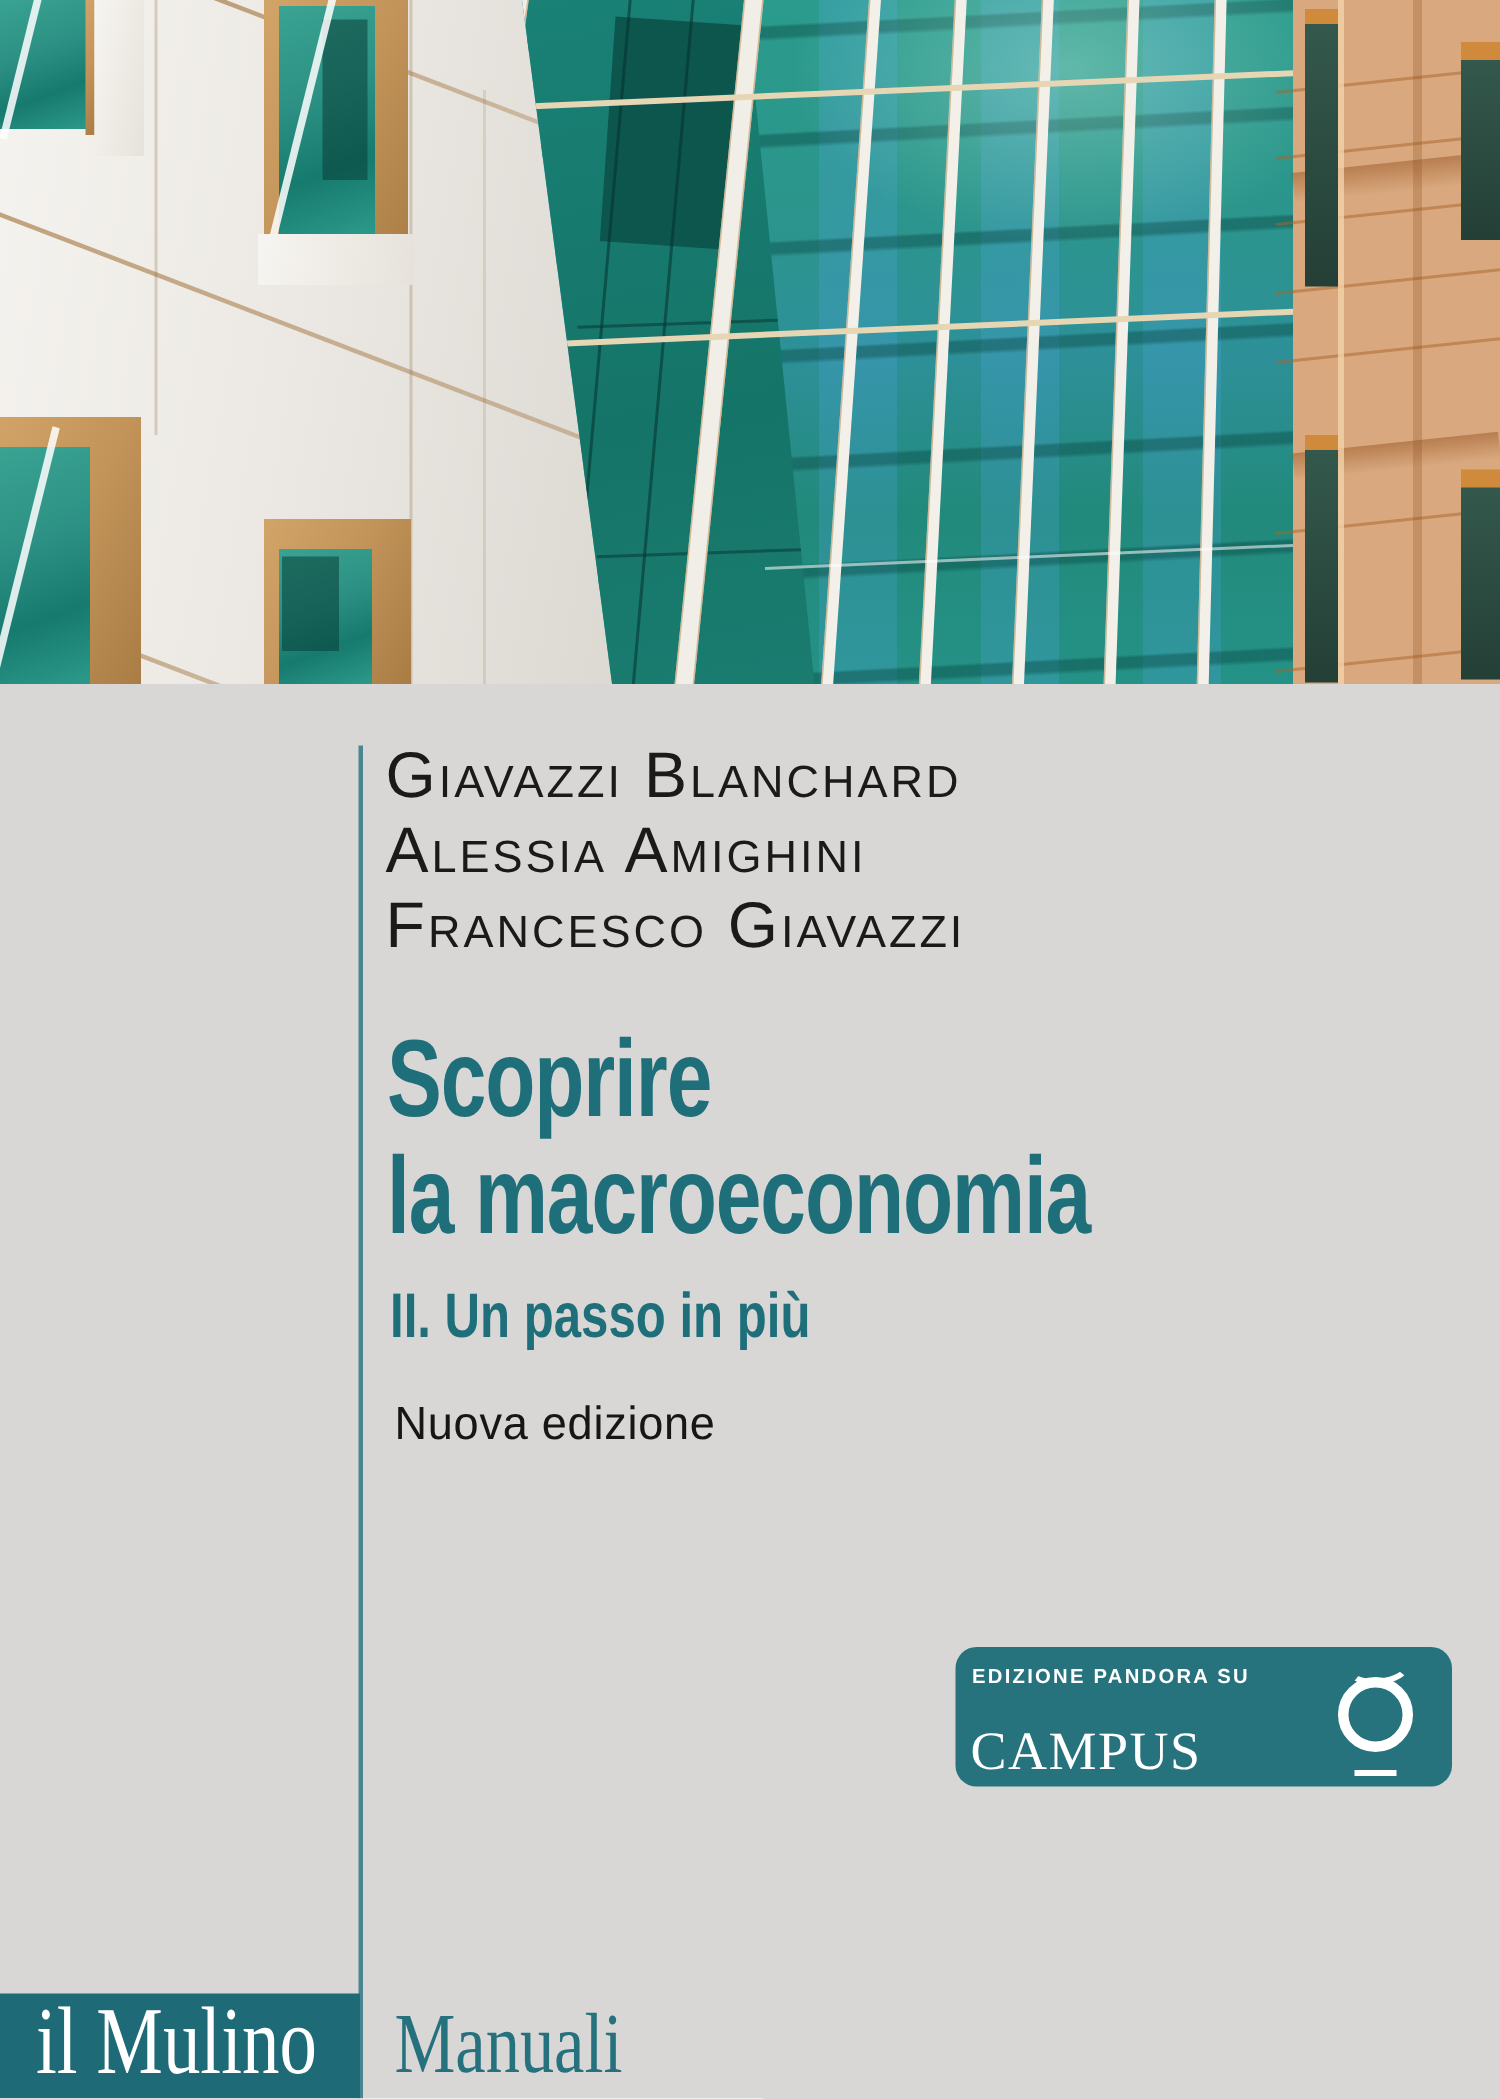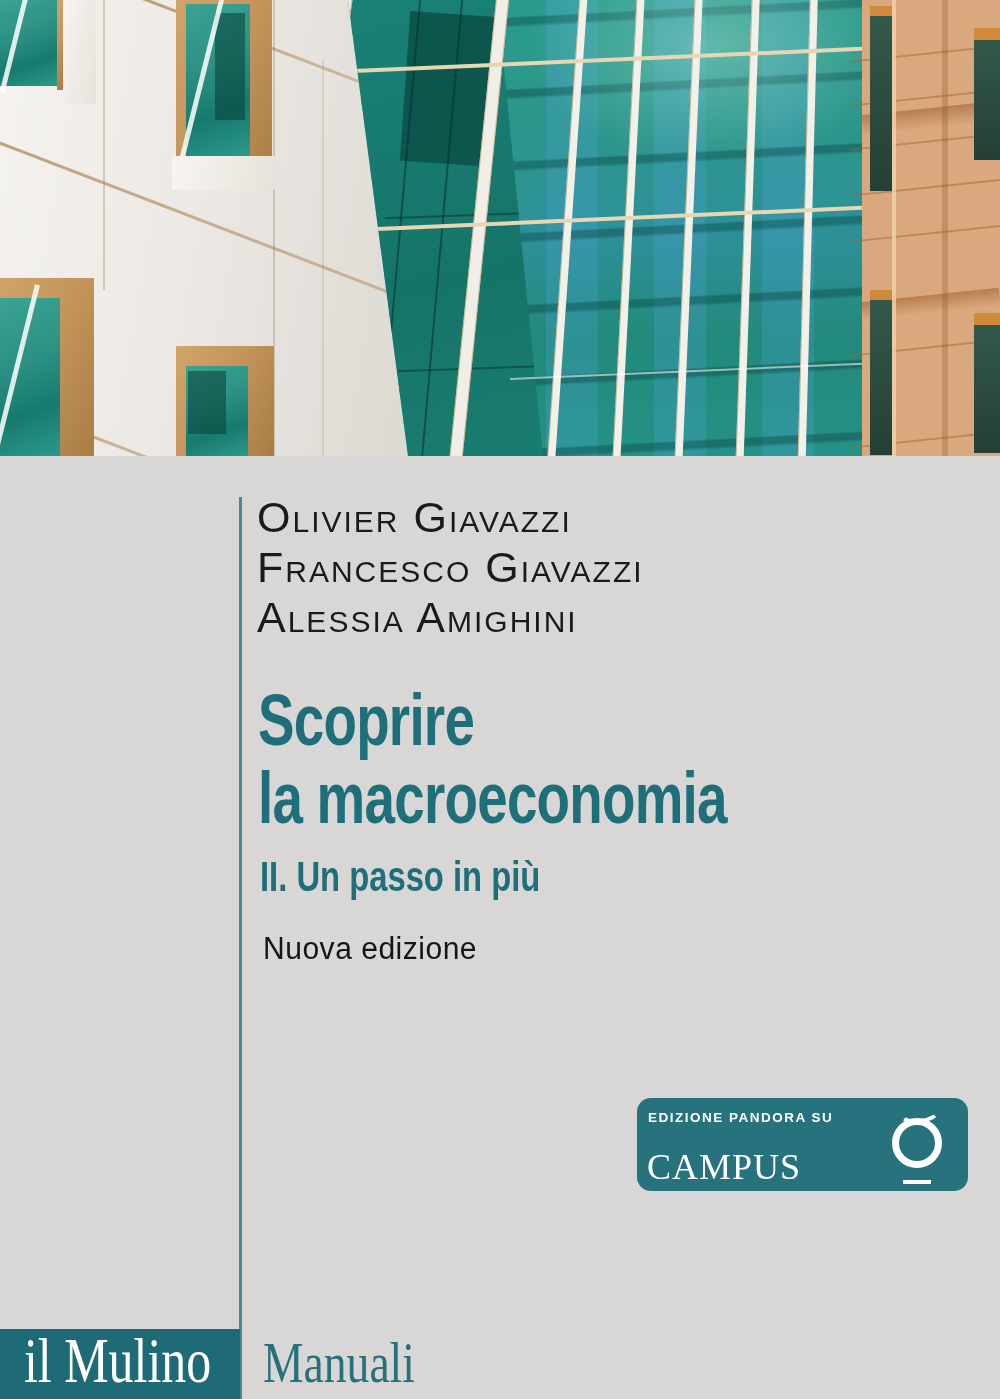--- a/index.html
+++ b/index.html
@@ -154,23 +154,23 @@
       <div class="st-soffit" style="left:112px;top:313px;width:26px;height:14px;"></div>
       <div class="st-window" style="left:112px;top:325px;width:26px;height:128px;"></div>
       <div class="st-edge" style="left:30px;width:4px;background:rgba(242,210,170,.8);"></div>
       <div class="st-edge" style="left:80px;width:6px;background:rgba(145,85,38,.3);"></div>
     </div>
   </div>
 
   <div class="vline"></div>
 
   <div class="authors">
-    <div>Olivier Giavazzi</div>
+    <div>Giavazzi Blanchard</div>
+    <div>Alessia Amighini</div>
     <div>Francesco Giavazzi</div>
-    <div>Alessia Amighini</div>
   </div>
 
   <div class="title-line" style="top:683px;">Scoprire</div>
   <div class="title-line" style="top:761px;">la macroeconomia</div>
   <div class="subtitle">II. Un passo in più</div>
   <div class="edition">Nuova edizione</div>
 
   <div class="badge">
     <div class="badge-kicker">EDIZIONE PANDORA SU</div>
     <div class="badge-brand brand2">CAMPUS</div>

